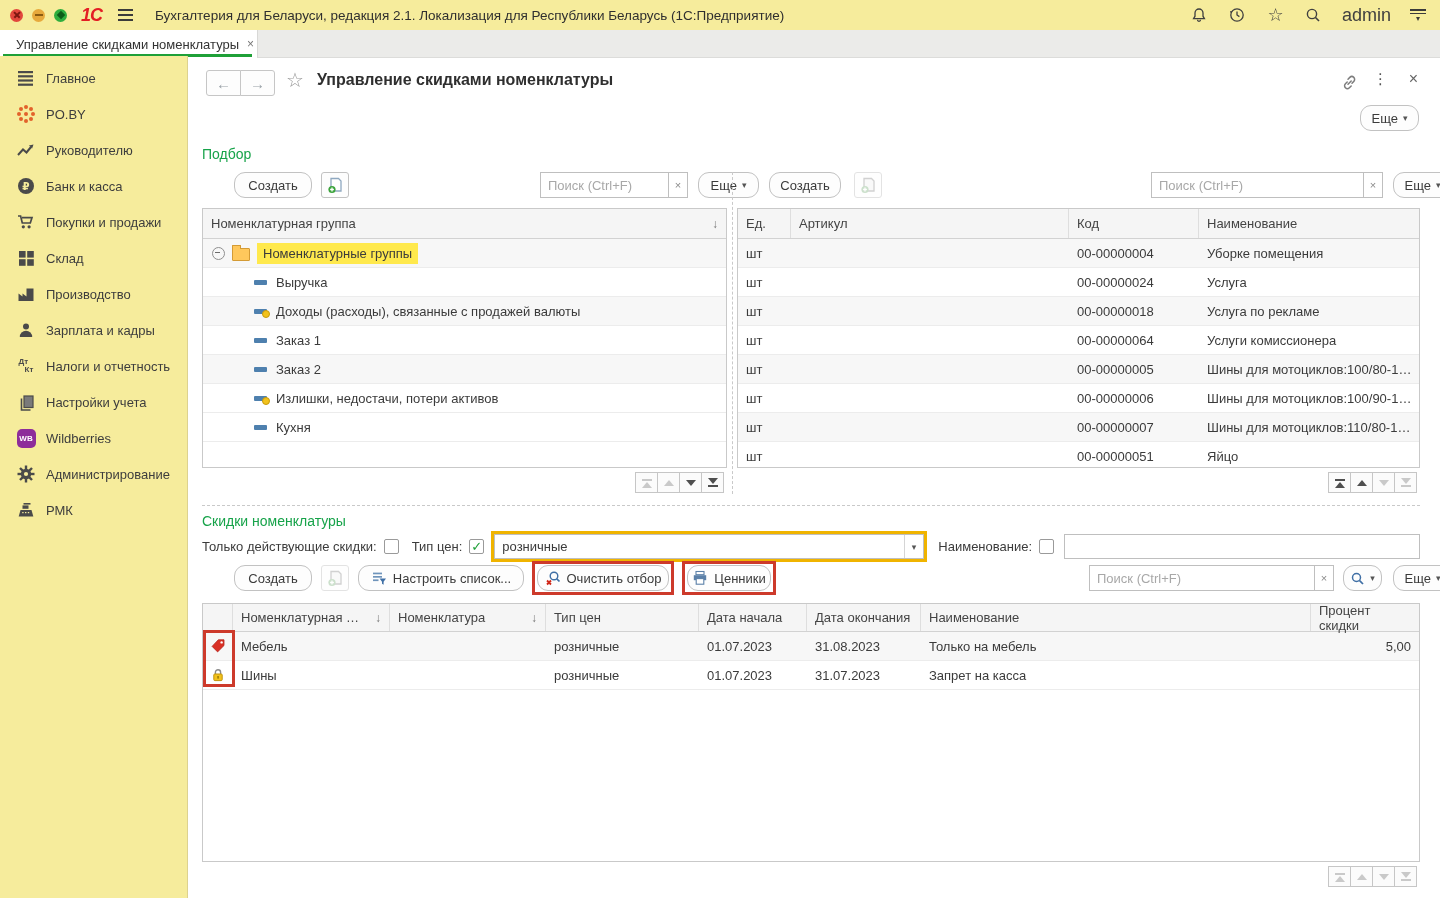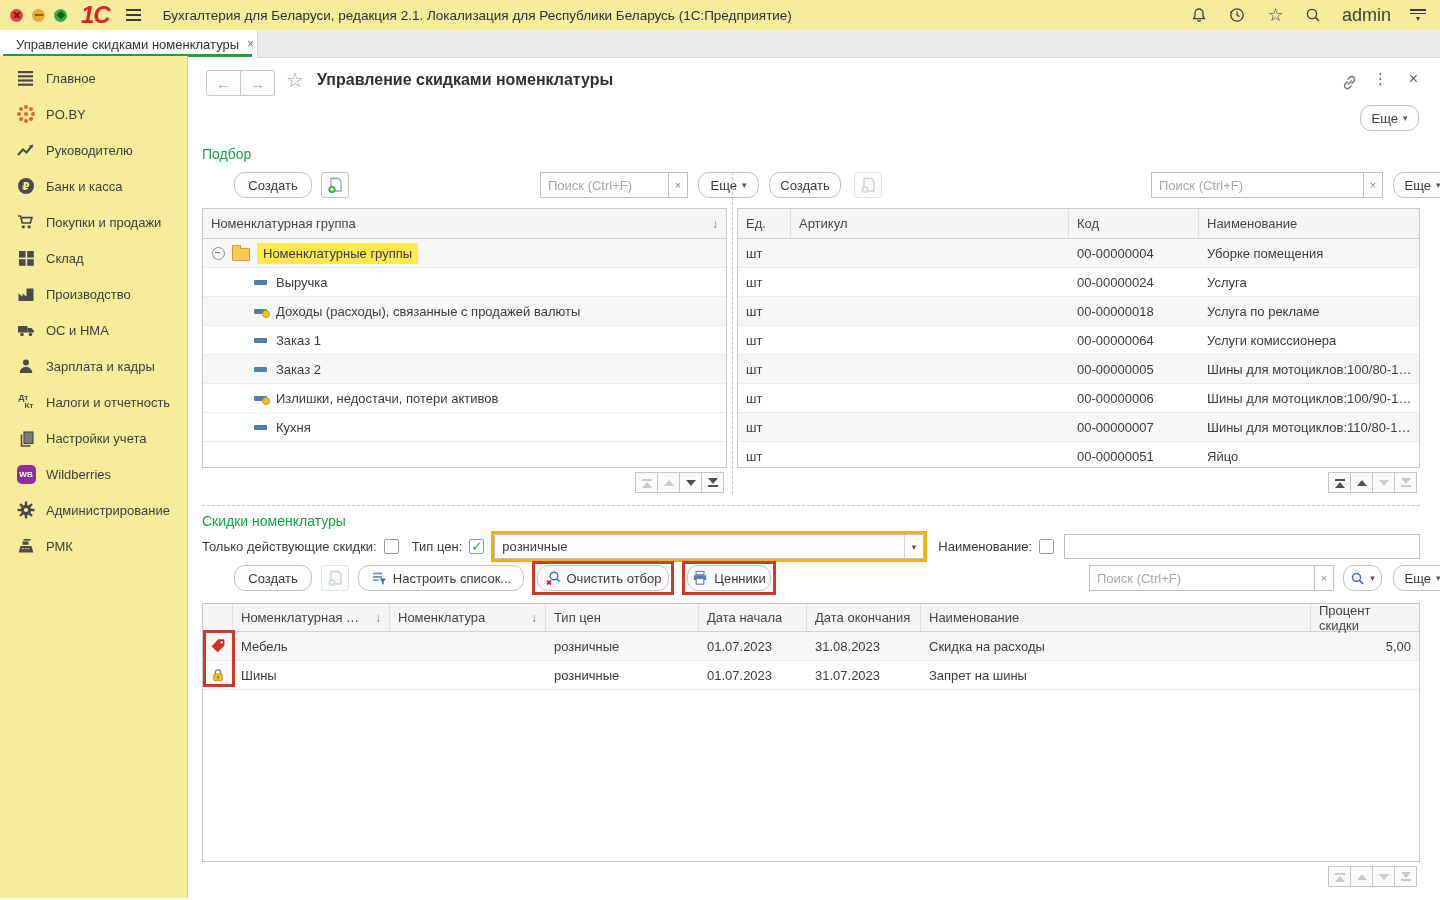--- a/index.html
+++ b/index.html
@@ -8,21 +8,21 @@
        -webkit-font-smoothing:antialiased;position:relative;}
   
   .topbar{position:absolute;left:0;top:0;width:1440px;height:30px;background:#f6ec9c;display:flex;align-items:center;}
   .traffic{display:flex;gap:9px;margin-left:10px;}
   .tl{width:13px;height:13px;border-radius:50%;position:relative;}
   .tl.red{background:#e2473c;}  .tl.yel{background:#e7a93c;}  .tl.grn{background:#2fae3e;}
   .tl.red::before,.tl.red::after{content:"";position:absolute;left:2.5px;top:5.7px;width:8px;height:1.6px;background:#7c1710;}
   .tl.red::before{transform:rotate(45deg);} .tl.red::after{transform:rotate(-45deg);}
   .tl.yel::before{content:"";position:absolute;left:2.5px;top:5.7px;width:8px;height:1.8px;background:#8a5b10;}
   .tl.grn::before{content:"";position:absolute;left:3.5px;top:3.5px;width:6px;height:6px;background:#0d5c18;transform:rotate(45deg);}
-  .logo1c{color:#e31e24;font-weight:bold;font-size:24px;font-style:italic;margin-left:14px;letter-spacing:-1px;}
+  .logo1c{color:#e31e24;font-weight:bold;font-size:18px;font-style:italic;margin-left:14px;letter-spacing:-1px;}
   .hamb{margin-left:16px;display:flex;flex-direction:column;gap:3px;cursor:pointer;}
   .hamb i{display:block;width:15px;height:1.8px;background:#3b3b3b;}
   .tb-title{margin-left:22px;font-size:13.5px;color:#2f2f2f;white-space:nowrap;}
   .tb-right{margin-left:auto;display:flex;align-items:center;gap:19px;margin-right:14px;}
   .tb-ic{width:19px;height:19px;display:flex;align-items:center;justify-content:center;color:#3f3f3f;}
   .tb-user{font-size:18px;color:#404040;}
   .menu-chev{display:flex;flex-direction:column;align-items:center;gap:2px;}
   .menu-chev i{display:block;width:16px;height:1.8px;background:#3b3b3b;}
   .menu-chev .cv{font-size:8px;line-height:5px;color:#3b3b3b;}
   
@@ -217,31 +217,20 @@
       </span>
     <span class="sb-label">Склад</span>
   </div>
   <div class="sb-item">
     <span class="sb-ic">
         <svg width="18" height="16" viewBox="0 0 18 16">
           <path d="M1.5 15V7.5l4 3v-3l4 3V2.5h7V15z" fill="#4a4a4a"></path>
         </svg>
       </span>
     <span class="sb-label">Производство</span>
-  </div>
-  <div class="sb-item">
-    <span class="sb-ic">
-        <svg width="19" height="15" viewBox="0 0 19 15">
-          <rect x="1" y="3" width="9.5" height="6.5" fill="#4a4a4a"></rect>
-          <path d="M10.5 5h4l2.5 3v1.5h-6.5z" fill="#4a4a4a"></path>
-          <circle cx="5" cy="11.5" r="1.8" fill="#4a4a4a"></circle>
-          <circle cx="13.5" cy="11.5" r="1.8" fill="#4a4a4a"></circle>
-        </svg>
-      </span>
-    <span class="sb-label">ОС и НМА</span>
   </div>
   <div class="sb-item">
     <span class="sb-ic">
         <svg width="16" height="16" viewBox="0 0 16 16">
           <circle cx="8" cy="4.6" r="3" fill="#4a4a4a"></circle>
           <path d="M1.8 15a6.2 6.2 0 0 1 12.4 0z" fill="#4a4a4a"></path>
         </svg>
       </span>
     <span class="sb-label">Зарплата и кадры</span>
   </div>
@@ -599,37 +588,37 @@
         <svg width="16" height="16" viewBox="0 0 16 16">
             <path d="M8.3 1.8H14v5.7L7.6 13.9 2.1 8.4z" fill="#d93025" stroke="#b3261e" stroke-width=".8"></path>
             <circle cx="11.6" cy="4.4" r="1.2" fill="#fff"></circle>
           </svg>
       </div>
       <div class="td" style="width:157px;">Мебель</div>
       <div class="td" style="width:156px;"></div>
       <div class="td" style="width:153px;">розничные</div>
       <div class="td" style="width:108px;">01.07.2023</div>
       <div class="td" style="width:114px;">31.08.2023</div>
-      <div class="td" style="width:390px;">Скидка на расходы</div>
+      <div class="td" style="width:390px;">Только на мебель</div>
       <div class="td" style="flex:1;justify-content:flex-end;">5,00</div>
     </div>
     <div class="trow">
       <div class="td" style="width:30px;justify-content:center;padding:0;">
         <svg width="16" height="16" viewBox="0 0 16 16">
             <path d="M5.4 7V5.4a2.6 2.6 0 0 1 5.2 0V7" fill="none" stroke="#8a8a8a" stroke-width="1.4"></path>
             <rect x="3.8" y="7" width="8.4" height="6.6" rx="1" fill="#f2c21c" stroke="#c2940a"></rect>
             <rect x="7.4" y="9" width="1.3" height="2.6" fill="#8a6d00"></rect>
           </svg>
       </div>
       <div class="td" style="width:157px;">Шины</div>
       <div class="td" style="width:156px;"></div>
       <div class="td" style="width:153px;">розничные</div>
       <div class="td" style="width:108px;">01.07.2023</div>
       <div class="td" style="width:114px;">31.07.2023</div>
-      <div class="td" style="width:390px;">Запрет на шины</div>
+      <div class="td" style="width:390px;">Запрет на касса</div>
       <div class="td" style="flex:1;justify-content:flex-end;"></div>
     </div>
   </div>
 
   <div class="ann-red-box" style="left:15px;top:572px;width:32px;height:57px;"></div>
 
   <div class="vnav" style="left:1140px;top:808px;">
     <span class="vnv dis">
         <span class="vbar"></span>
         <span class="tri up"></span>

